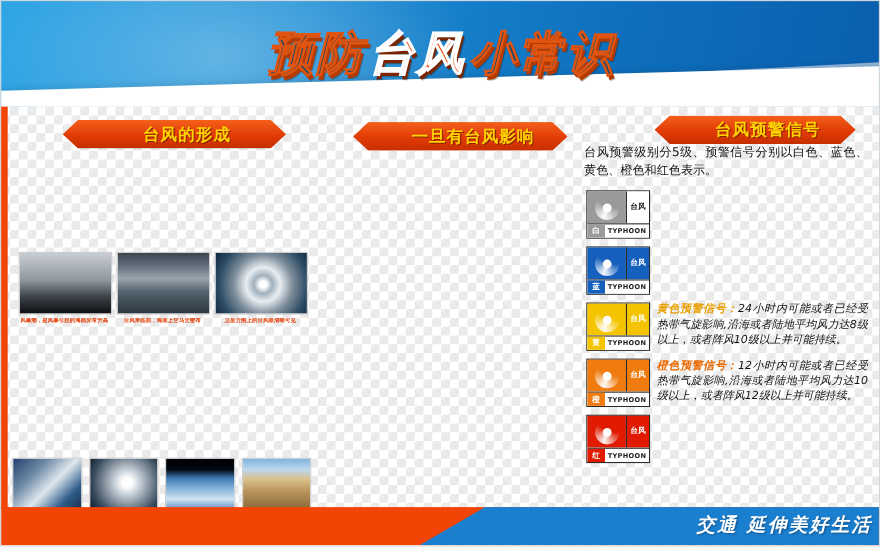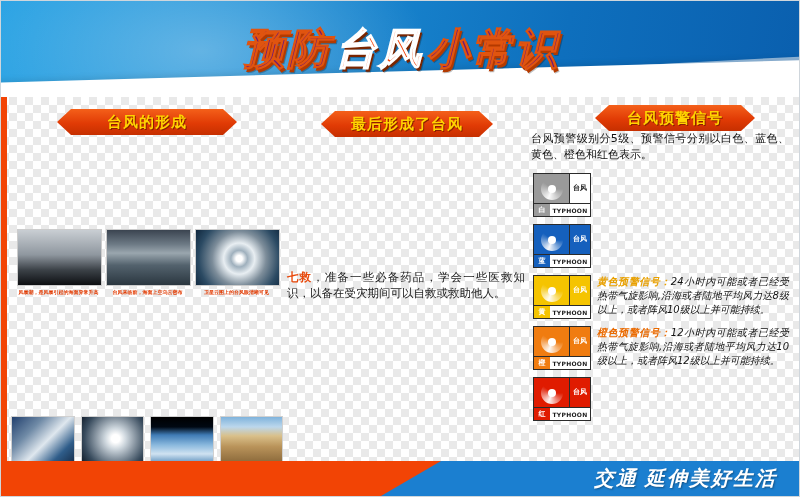--- a/index.html
+++ b/index.html
@@ -46,40 +46,41 @@
     transform:rotate(-3.0deg);
   }
   .title{
     position:absolute;left:0;top:18px;width:800px;height:60px;
     text-align:center;white-space:nowrap;
     font-size:42px;font-weight:bold;font-style:italic;letter-spacing:2px;
     line-height:60px;
   }
   .title span{display:inline-block;}
   .t-white{
-    color:#701a75;
+    color:#0c4a6e;
     text-shadow:2px 3px 0 #b33a00,3px 4px 0 rgba(0,0,0,.25);
     -webkit-text-stroke:1px #e0540f;
   }
   .t-orange{
     color:#f03c02;
     text-shadow:2px 3px 0 #7a2500,3px 4px 0 rgba(0,0,0,.25);
     -webkit-text-stroke:1.5px #ffffff;
     padding:0 4px;
   }
 
   
   .ribbon{
     position:absolute;height:26px;line-height:26px;
     color:#ffd400;font-size:15px;font-weight:bold;text-align:center;
     background:linear-gradient(180deg,#f4601a 0%,#e13b05 55%,#c62f00 100%);
     clip-path:polygon(0 50%,14px 0,calc(100% - 14px) 0,100% 50%,calc(100% - 14px) 100%,14px 100%);
     text-shadow:1px 1px 0 #8c2000;
     letter-spacing:1px;
     white-space:nowrap;
+    padding-left:23px;
   }
   .ribbon.blue-edge{
     box-shadow:0 0 0 3px #1b6fc4;
     border-radius:2px;
   }
 
   
   .col{position:absolute;}
   .col1{left:16px;top:104px;width:262px;}
 
@@ -161,23 +162,23 @@
   .sigtext .lbl-red{color:#e01b00;}
 
   
   .footer{position:absolute;left:0;bottom:0;width:800px;height:35px;overflow:hidden;}
   .foot-orange{position:absolute;left:0;top:0;width:800px;height:35px;background:#f24405;}
   .foot-blue{
     position:absolute;right:0;top:0;width:420px;height:35px;background:#1b7fd0;
     clip-path:polygon(60px 0,100% 0,100% 100%,0 100%);
   }
   .foot-text{
-    position:absolute;right:24px;top:0;height:35px;line-height:35px;
-    color:#ffffff;font-size:20px;font-weight:bold;font-style:italic;letter-spacing:2px;
-    text-shadow:1px 1px 2px rgba(0,0,0,.35);white-space:nowrap;font-family:Liberation Serif, serif;
+    position:absolute;right:8px;top:0;height:35px;line-height:35px;
+    color:#ffffff;font-size:17px;font-weight:bold;font-style:italic;letter-spacing:2px;
+    text-shadow:1px 1px 2px rgba(0,0,0,.35);white-space:nowrap;
   }
   .leftband{
     position:absolute;left:0;top:96px;width:6px;height:366px;background:#f24405;
   }
 </style>
 </head>
 <body>
 
 <div class="poster">
 
@@ -212,26 +213,23 @@
     </div>
   </div>
 
   <div class="photos2">
     <div class="ph2 img-sat1"></div>
     <div class="ph2 img-sat2"></div>
     <div class="ph2 img-earth"></div>
     <div class="ph2 img-dust"></div>
   </div>
 
-  <div class="ribbon" style="left:320px;top:110px;width:172px;">最后形成了台风</div>
+  <div class="ribbon" style="left:320px;top:110px;width:172px;">一旦有台风影响</div>
 
   <div class="tips">
-    <div class="tip">
-      <b>七救</b><span>，准备一些必备药品，学会一些医救知识，以备在受灾期间可以自救或救助他人。</span>
-    </div>
   </div>
 
   <div class="ribbon" style="left:594px;top:104px;width:160px;text-align:center;">台风预警信号</div>
 
   <div class="intro">台风预警级别分5级、预警信号分别以白色、蓝色、黄色、橙色和红色表示。</div>
 
   <div class="signals">
 
     <div class="sigrow">
       <div class="sigicon">

